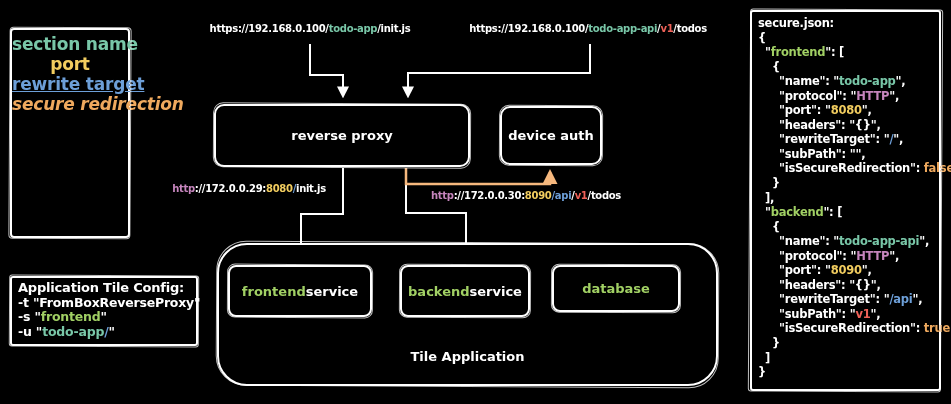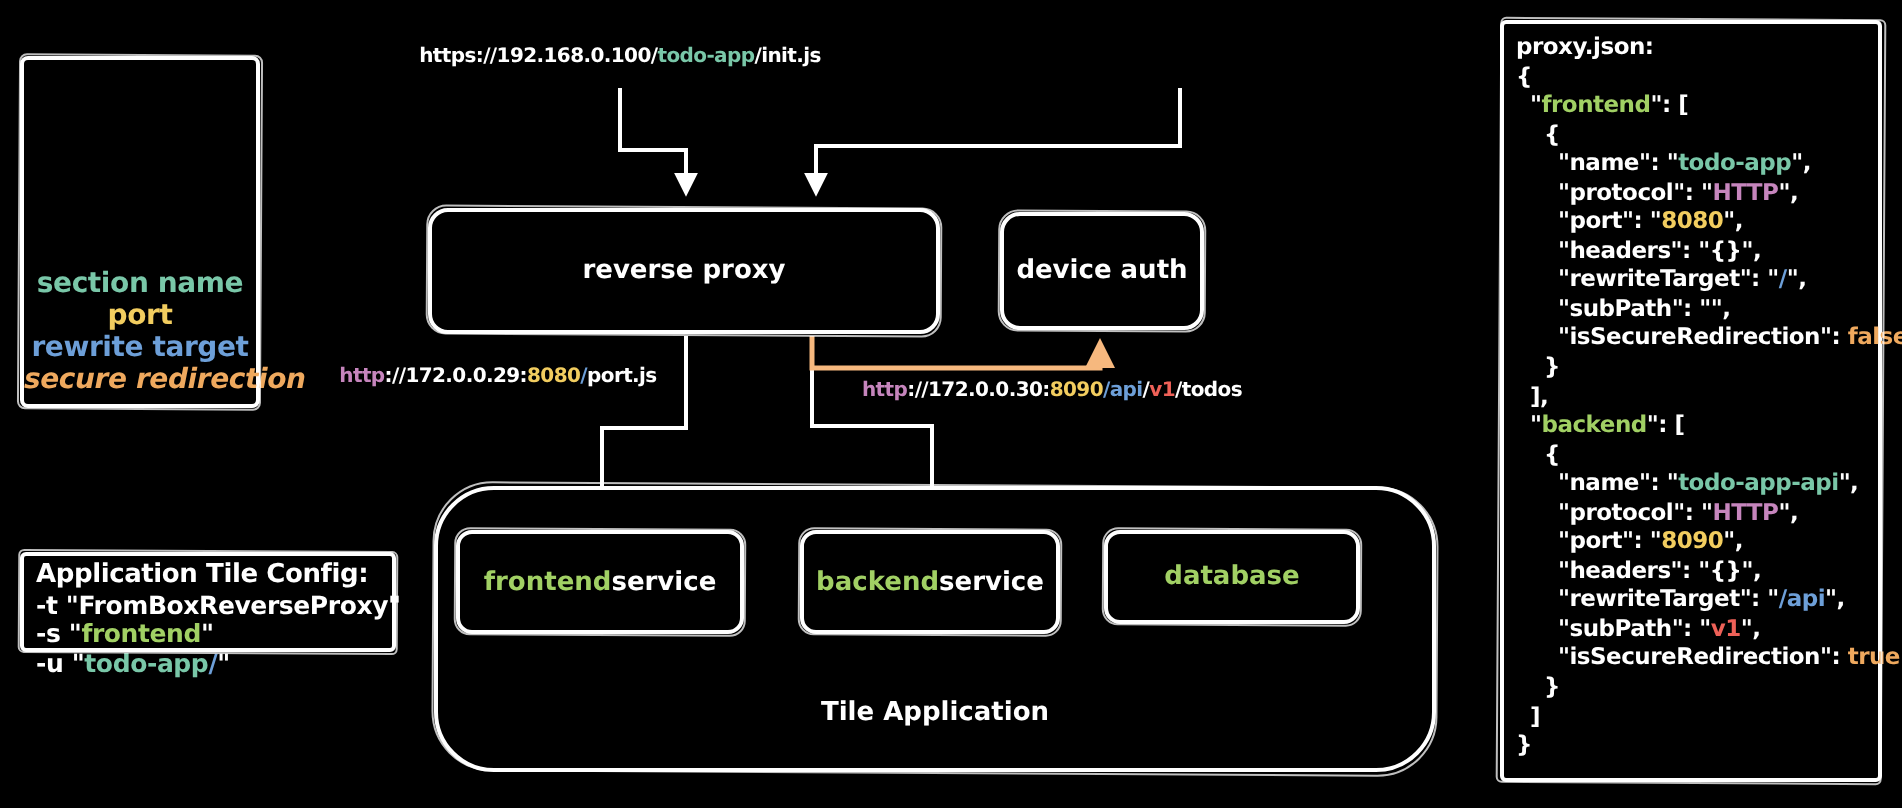--- a/index.html
+++ b/index.html
@@ -13,33 +13,33 @@
   .sketch-box::before{
     content:"";position:absolute;inset:-3px;border:1.3px solid rgba(255,255,255,.75);
     border-radius:inherit;transform:rotate(.35deg);pointer-events:none;
   }
   .box-label{
     position:absolute;inset:0;display:flex;align-items:center;justify-content:center;
     font-size:13px;white-space:nowrap;
   }
   
   .legend{
-    left:10px;top:28px;width:120px;height:176px;border-radius:4px;
-    display:flex;flex-direction:column;justify-content:flex-end;
-    text-align:center;font-size:14px;letter-spacing:-.2px;padding:4px 0;
+    left:10px;top:28px;width:120px;height:210px;border-radius:4px;
+    display:flex;flex-direction:column;justify-content:flex-start;
+    text-align:center;font-size:17px;letter-spacing:-.2px;padding:4px 0;
   }
   .legend .gen-line{white-space:nowrap;}
   
   .url{
     position:absolute;font-size:10px;letter-spacing:-.3px;white-space:nowrap;
     transform:translateX(-50%);
   }
   
   .config{
-    left:10px;top:276px;width:188px;height:50px;border-radius:3px;
+    left:10px;top:276px;width:188px;height:70px;border-radius:3px;
     padding:3px 6px;font-size:12.5px;line-height:14.5px;letter-spacing:-.2px;
   }
   .config-title{font-size:13px;}
   .config .gen-line{white-space:nowrap;}
   
   .nginx{
     left:750px;top:10px;width:191px;height:381px;border-radius:3px;
     padding:4px 0 0 6px;font-size:11.5px;line-height:14.55px;letter-spacing:-.25px;
   }
   .nginx .gen-line{white-space:nowrap;}
@@ -74,34 +74,35 @@
     <path d="M590,44 V73 H408 V96" fill="none" stroke="#ffffff" stroke-width="2" marker-end="url(#ah-white)"></path>
     <path d="M343,168 V214 H301 V255" fill="none" stroke="#ffffff" stroke-width="2" marker-end="url(#ah-white)"></path>
     <path d="M406,168 V213 H466 V255" fill="none" stroke="#ffffff" stroke-width="2" marker-end="url(#ah-white)"></path>
     <path d="M406,168 V184 H550 V172" fill="none" stroke="#f6b87e" stroke-width="2.5" marker-end="url(#ah-orange)"></path>
     <path d="M466,317 V333 H615 V322" fill="none" stroke="#ffffff" stroke-width="2" marker-end="url(#ah-white)"></path>
   </svg>
 
   <div class="sketch-box legend">
       <div class="gen-line"><span style="color: rgb(121, 199, 168);">section name</span></div>
       <div class="gen-line"><span style="color: rgb(242, 205, 95);">port</span></div>
-      <div class="gen-line"><span style="color: rgb(109, 159, 216);">rewrite target</span></div>
+      <div class="gen-line"><span style="color: rgb(109, 159, 216); text-decoration: underline;">rewrite target</span></div>
       <div class="gen-line"><span style="color: rgb(239, 169, 94); font-style: italic;">secure redirection</span></div>
     </div>
 
   <div class="url" style="left:310px;top:23px;"><span style="color: rgb(255, 255, 255);">https://192.168.0.100/</span><span style="color: rgb(121, 199, 168);">todo-app</span><span style="color: rgb(255, 255, 255);">/init.js</span></div>
+  <div class="url" style="left:588px;top:23px;"><span style="color: rgb(255, 255, 255);">https://192.168.0.100/</span><span style="color: rgb(121, 199, 168);">todo-app-api</span><span style="color: rgb(255, 255, 255);">/</span><span style="color: rgb(238, 97, 88);">v1</span><span style="color: rgb(255, 255, 255);">/todos</span></div>
 
   <div class="sketch-box rp">
     <div class="box-label">reverse proxy</div>
   </div>
   <div class="sketch-box da">
     <div class="box-label">device auth</div>
   </div>
 
-  <div class="url" style="left:249px;top:183px;"><span style="color: rgb(198, 133, 189);">http</span><span style="color: rgb(255, 255, 255);">://172.0.0.29:</span><span style="color: rgb(242, 205, 95);">8080</span><span style="color: rgb(109, 159, 216);">/</span><span style="color: rgb(255, 255, 255);">port.js</span></div>
+  <div class="url" style="left:249px;top:183px;"><span style="color: rgb(198, 133, 189);">http</span><span style="color: rgb(255, 255, 255);">://172.0.0.29:</span><span style="color: rgb(242, 205, 95);">8080</span><span style="color: rgb(109, 159, 216);">/</span><span style="color: rgb(255, 255, 255);">init.js</span></div>
   <div class="url" style="left:526px;top:190px;"><span style="color: rgb(198, 133, 189);">http</span><span style="color: rgb(255, 255, 255);">://172.0.0.30:</span><span style="color: rgb(242, 205, 95);">8090</span><span style="color: rgb(109, 159, 216);">/api</span><span style="color: rgb(255, 255, 255);">/</span><span style="color: rgb(238, 97, 88);">v1</span><span style="color: rgb(255, 255, 255);">/todos</span></div>
 
   <div class="sketch-box todo">
     <div class="todo-label">Tile Application</div>
   </div>
   <div class="sketch-box fe">
     <div class="box-label">
         <span style="color: rgb(161, 208, 100);">frontend</span>
         <span style="color: rgb(255, 255, 255);"> service</span>
       </div>
@@ -121,21 +122,21 @@
   <div class="sketch-box config">
     <div class="config-title">Application Tile Config:</div>
     <div>
         <div class="gen-line"><span style="color: rgb(255, 255, 255);">-t "FromBoxReverseProxy"</span></div>
         <div class="gen-line"><span style="color: rgb(255, 255, 255);">-s "</span><span style="color: rgb(161, 208, 100);">frontend</span><span style="color: rgb(255, 255, 255);">"</span></div>
         <div class="gen-line"><span style="color: rgb(255, 255, 255);">-u "</span><span style="color: rgb(121, 199, 168);">todo-app</span><span style="color: rgb(109, 159, 216);">/</span><span style="color: rgb(255, 255, 255);">"</span></div>
       </div>
   </div>
 
   <div class="sketch-box nginx">
-    <div class="nginx-title">proxy.json:</div>
+    <div class="nginx-title">secure.json:</div>
     <div>
         <div class="gen-line"><span style="color: rgb(255, 255, 255);">{</span></div>
         <div class="gen-line" style="padding-left: 7px;"><span style="color: rgb(255, 255, 255);">"</span><span style="color: rgb(161, 208, 100);">frontend</span><span style="color: rgb(255, 255, 255);">": [</span></div>
         <div class="gen-line" style="padding-left: 14px;"><span style="color: rgb(255, 255, 255);">{</span></div>
         <div class="gen-line" style="padding-left: 21px;"><span style="color: rgb(255, 255, 255);">"name": "</span><span style="color: rgb(121, 199, 168);">todo-app</span><span style="color: rgb(255, 255, 255);">",</span></div>
         <div class="gen-line" style="padding-left: 21px;"><span style="color: rgb(255, 255, 255);">"protocol": "</span><span style="color: rgb(198, 133, 189);">HTTP</span><span style="color: rgb(255, 255, 255);">",</span></div>
         <div class="gen-line" style="padding-left: 21px;"><span style="color: rgb(255, 255, 255);">"port": "</span><span style="color: rgb(242, 205, 95);">8080</span><span style="color: rgb(255, 255, 255);">",</span></div>
         <div class="gen-line" style="padding-left: 21px;"><span style="color: rgb(255, 255, 255);">"headers": "{}",</span></div>
         <div class="gen-line" style="padding-left: 21px;"><span style="color: rgb(255, 255, 255);">"rewriteTarget": "</span><span style="color: rgb(109, 159, 216);">/</span><span style="color: rgb(255, 255, 255);">",</span></div>
         <div class="gen-line" style="padding-left: 21px;"><span style="color: rgb(255, 255, 255);">"subPath": "",</span></div>

